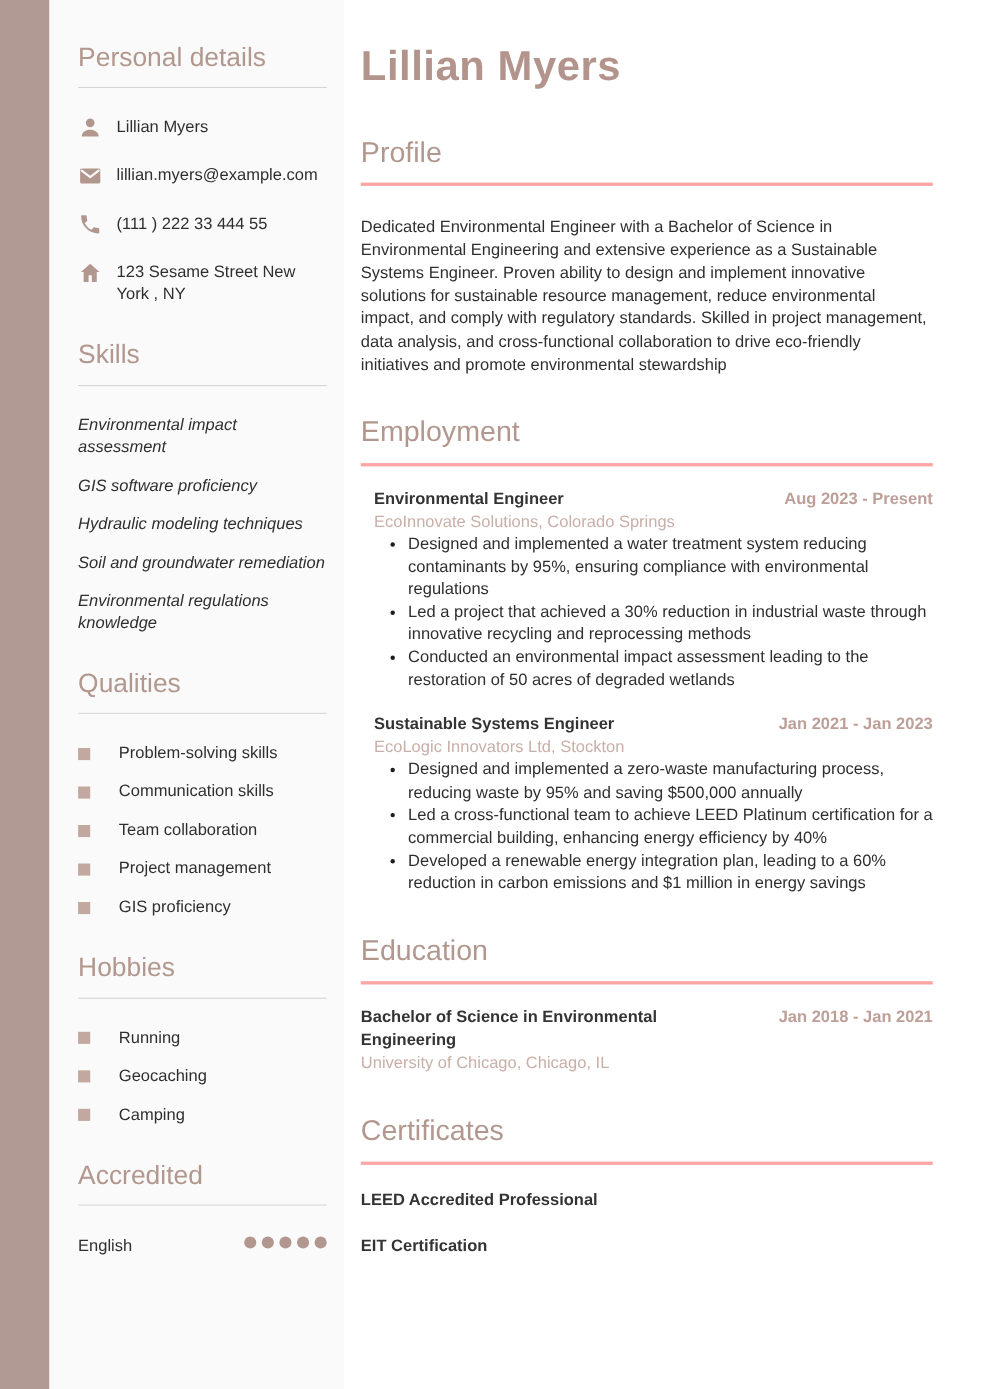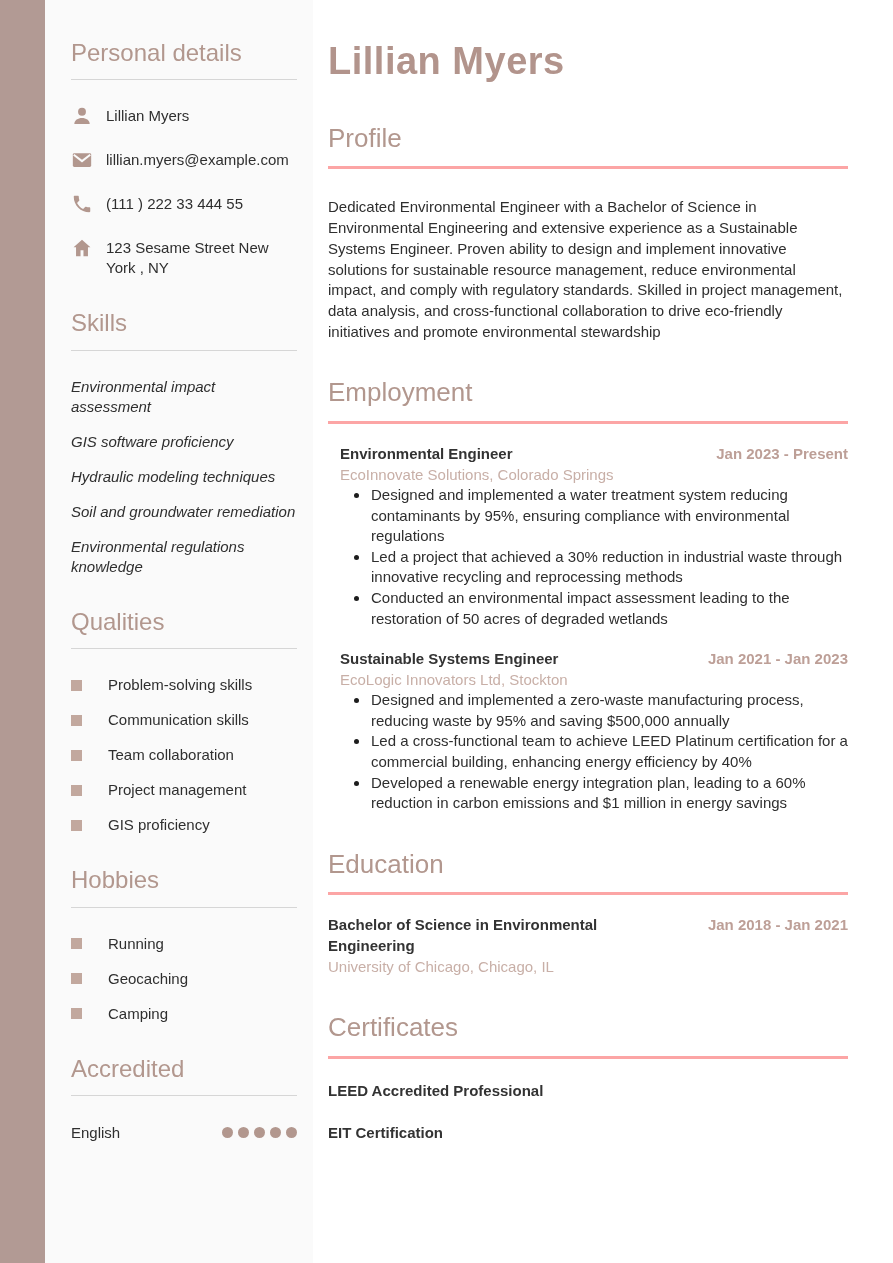--- a/index.html
+++ b/index.html
@@ -35,21 +35,21 @@
   .contact-row .ctext { font-size: 15px; line-height: 20px; color: #2f2f2f; }
 
   .plain-list { margin-top: 26px; font-style: italic; }
   .plain-item { font-size: 15px; line-height: 20px; color: #2f2f2f; margin-bottom: 15px; }
 
   .marker-list { margin-top: 26px; }
   .marker-row { display: flex; align-items: center; gap: 26px; margin-bottom: 15px; }
   .sq { width: 11px; height: 11px; background: #c2a89e; flex: none; }
   .marker-row .mtext { font-size: 15px; line-height: 20px; color: #2f2f2f; }
 
-  .lang-row { display: flex; align-items: center; justify-content: space-between; margin-top: 28px; gap: 40px; }
+  .lang-row { display: flex; align-items: flex-start; justify-content: space-between; margin-top: 28px; gap: 40px; }
   .lang-name { font-size: 15px; color: #2f2f2f; }
   .dots { display: flex; gap: 5px; }
   .dot { width: 11px; height: 11px; border-radius: 50%; background: #b2978e; }
 
   
   .main { flex: 1; padding: 42px 45px 0 15px; }
   .name {
     font-size: 38px; font-weight: 700; color: #b2948c;
     margin: 0 0 42px 0; line-height: 1.05; letter-spacing: 0.5px;
   }
@@ -204,21 +204,21 @@
       <h2 class="m-heading">Profile</h2>
       <p class="profile-text">Dedicated Environmental Engineer with a Bachelor of Science in Environmental Engineering and extensive experience as a Sustainable Systems Engineer. Proven ability to design and implement innovative solutions for sustainable resource management, reduce environmental impact, and comply with regulatory standards. Skilled in project management, data analysis, and cross-functional collaboration to drive eco-friendly initiatives and promote environmental stewardship</p>
     </div>
 
     <div class="m-section">
       <h2 class="m-heading">Employment</h2>
 
       <div class="job">
         <div class="job-head">
           <span class="job-role">Environmental Engineer</span>
-          <span class="job-dates">Jan 2023 - Present</span>
+          <span class="job-dates">Aug 2023 - Present</span>
         </div>
         <div class="job-company">EcoInnovate Solutions, Colorado Springs</div>
         <ul>
           <li>Designed and implemented a water treatment system reducing contaminants by 95%, ensuring compliance with environmental regulations</li>
           <li>Led a project that achieved a 30% reduction in industrial waste through innovative recycling and reprocessing methods</li>
           <li>Conducted an environmental impact assessment leading to the restoration of 50 acres of degraded wetlands</li>
         </ul>
       </div>
 
       <div class="job">

